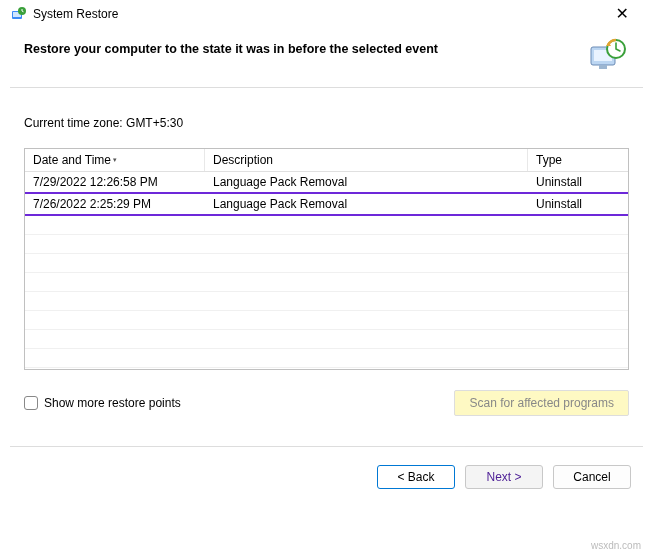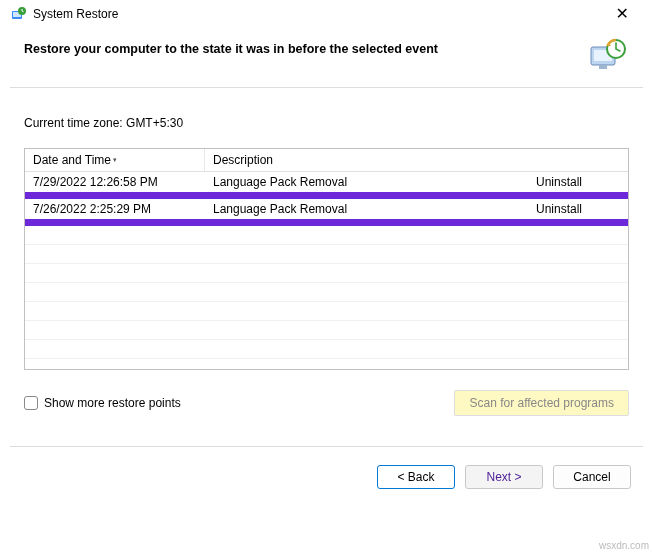--- a/index.html
+++ b/index.html
@@ -79,21 +79,21 @@
     .table-header .col:last-child { border-right: none; }
     .sort-ind {
       font-size: 7px;
       color: #555;
       position: relative;
       top: -2px;
       left: 2px;
     }
     .table-body .row {
       display: flex;
-      border-bottom: 7px solid #6d28d9;
+      border-bottom: 2px solid #6d28d9;
     }
     .table-body .row .cell {
       padding: 3px 8px;
       color: #000;
       white-space: nowrap;
     }
     .col-dt, .cell-dt { width: 180px; }
     .col-desc, .cell-desc { width: 310px; flex:1; }
     .col-type, .cell-type { width: 100px; }
     .empty-row { height: 19px; border-bottom: 1px solid #f0f0f0; }
@@ -148,21 +148,21 @@
     .btn.primary {
       border: 1.5px solid #0078d4;
       background: #fff;
     }
     .btn.disabled {
       color: #4c1d95;
       background: #f4f4f4;
     }
     .watermark {
       position: absolute;
-      right: 4px;
+      right: 12px;
       bottom: 4px;
       font-size: 10px;
       color: #bbb;
     }
   </style>
 </head>
 <body>
 
 <div class="titlebar">
   <svg width="16" height="16" viewBox="0 0 16 16">
@@ -193,20 +193,21 @@
 
 <div class="content">
   <div class="tz">Current time zone: GMT+5:30</div>
 
   <div class="table">
     <div class="table-header">
       <div class="col col-dt">
         <span>Date and Time</span><span class="sort-ind">▾</span>
       </div>
       <div class="col col-desc">Description</div>
+      <div class="col col-type">Type</div>
     </div>
     <div class="table-body">
       <div class="row">
         <div class="cell cell-dt">7/29/2022 12:26:58 PM</div>
         <div class="cell cell-desc">Language Pack Removal</div>
         <div class="cell cell-type">Uninstall</div>
       </div>
       <div class="row">
         <div class="cell cell-dt">7/26/2022 2:25:29 PM</div>
         <div class="cell cell-desc">Language Pack Removal</div>

